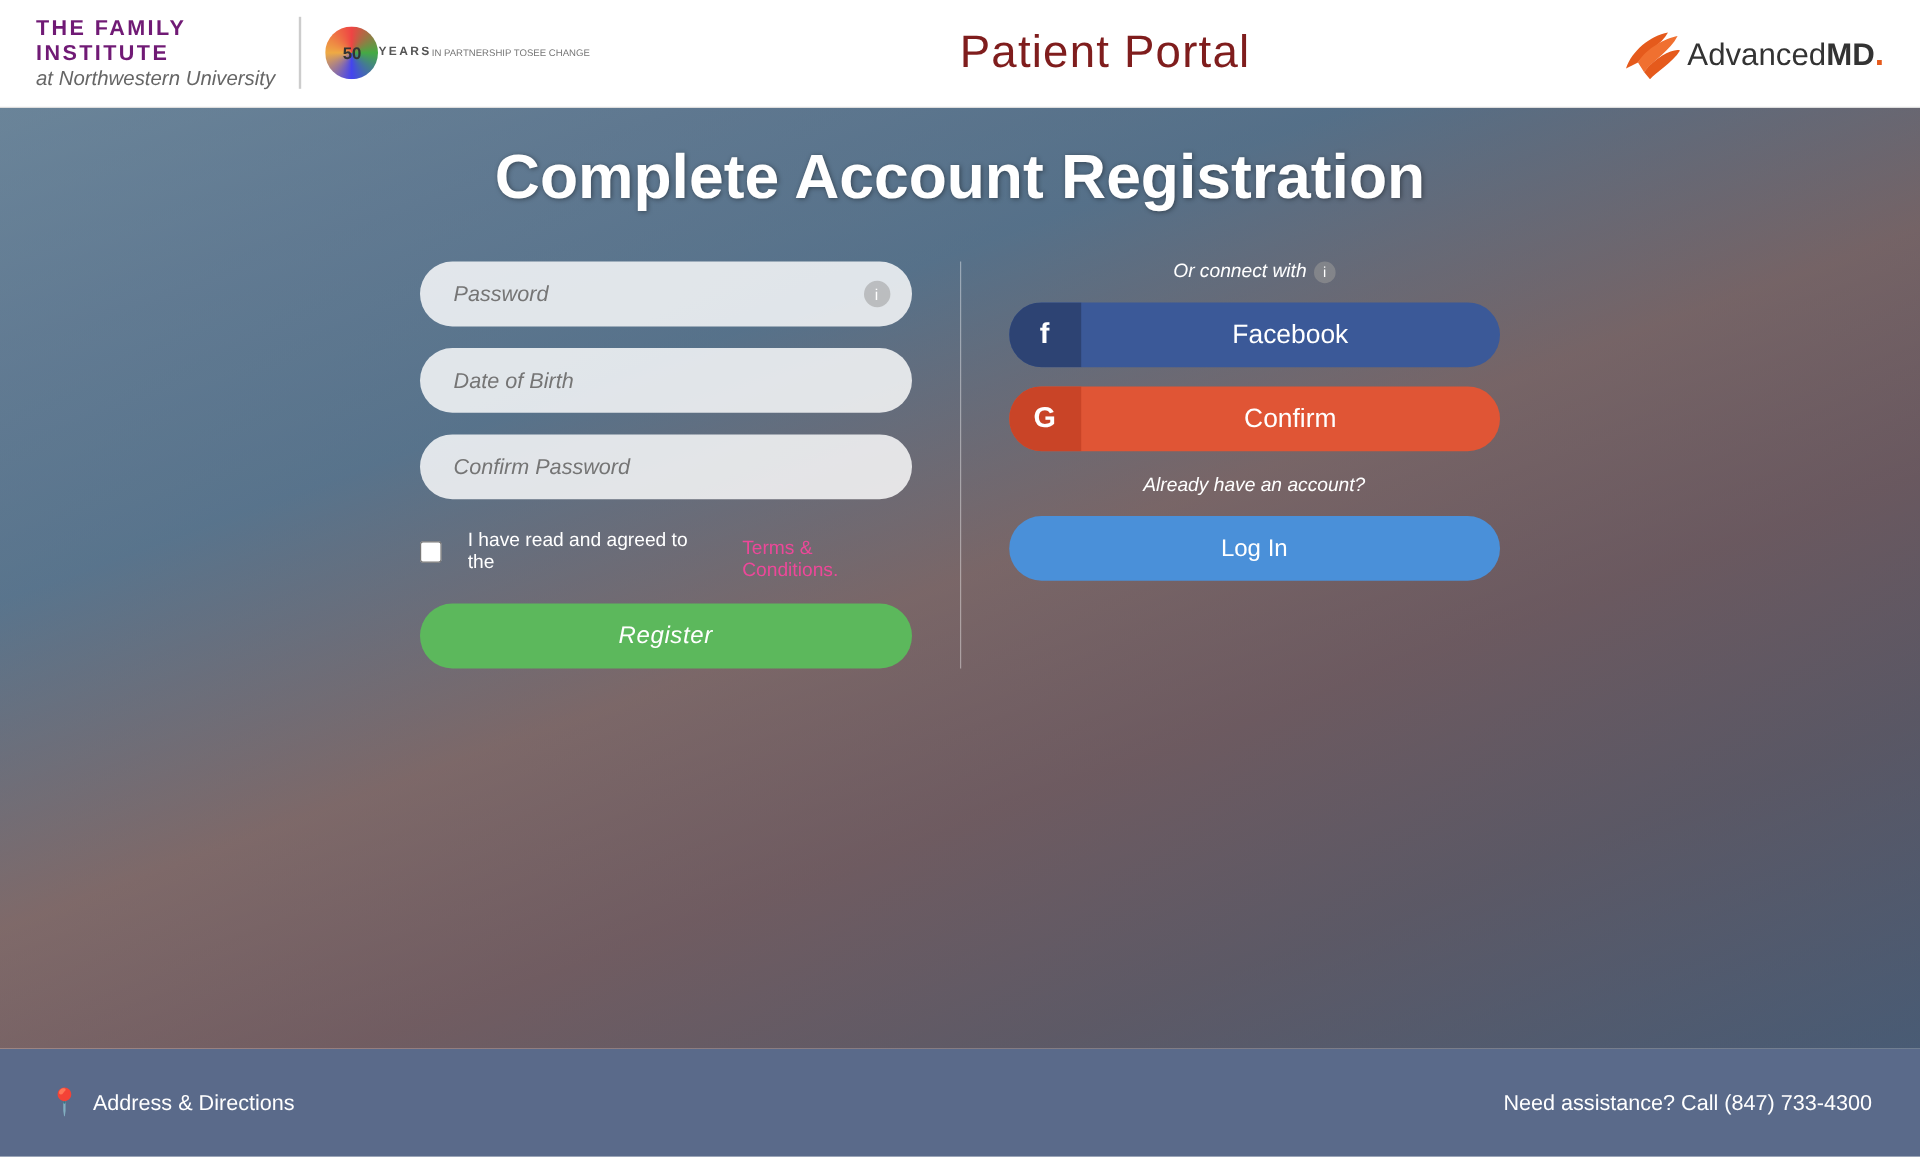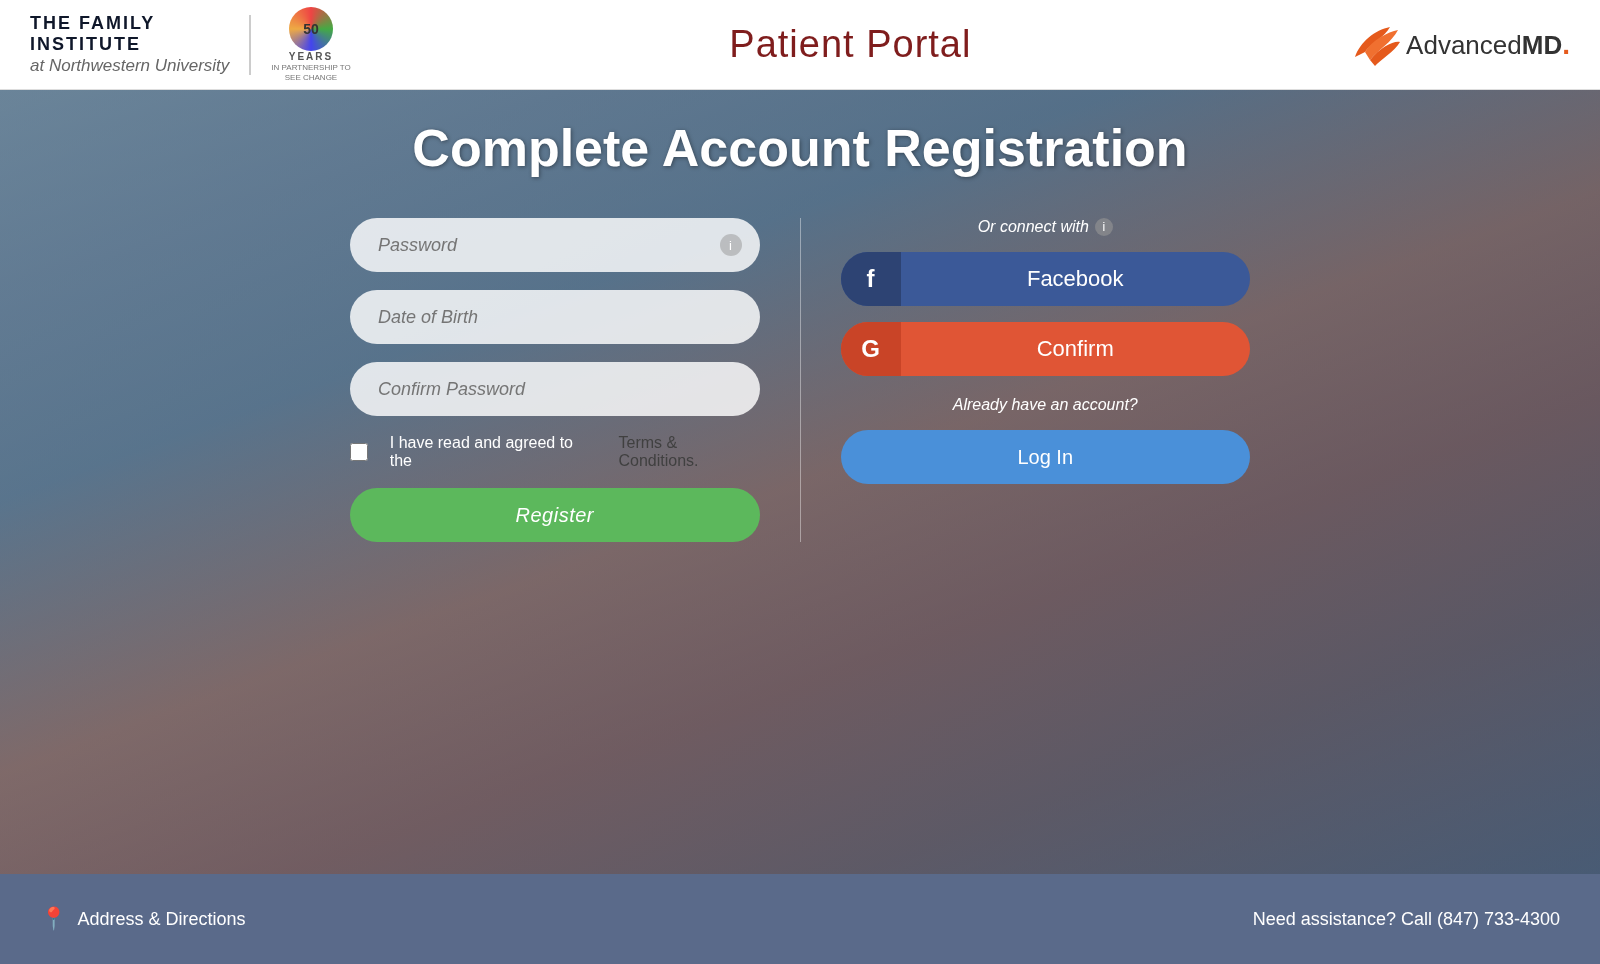--- a/index.html
+++ b/index.html
@@ -19,38 +19,38 @@
       display: flex;
       align-items: center;
       gap: 10px;
     }
     .logo-text-block {
       line-height: 1.2;
     }
     .logo-title {
       font-size: 18px;
       font-weight: bold;
-      color: #0f172a;
+      color: #701a75;
       letter-spacing: 2px;
       text-transform: uppercase;
     }
     .logo-sub {
       font-size: 17px;
       color: #666;
       font-style: italic;
     }
     .logo-divider {
       width: 2px;
       height: 60px;
       background: #ccc;
       margin: 0 10px;
     }
     .fifty-years-badge {
       display: flex;
-      flex-direction: column;
+      flex-direction: row;
       align-items: center;
       font-size: 10px;
       color: #555;
       line-height: 1.2;
     }
     .fifty-circle {
       width: 44px;
       height: 44px;
       border-radius: 50%;
       border: 3px solid transparent;
@@ -172,22 +172,23 @@
       align-items: center;
       gap: 22px;
       color: #fff;
       font-size: 16px;
     }
     .checkbox-row input[type="checkbox"] {
       width: 18px;
       height: 18px;
     }
     .terms-link {
-      color: #404040;
+      color: #ec4899;
       text-decoration: none;
+      margin-top: 15px;
     }
 
     .register-btn {
       width: 100%;
       height: 54px;
       border-radius: 30px;
       border: none;
       background: #5cb85c;
       color: #fff;
       font-size: 20px;

